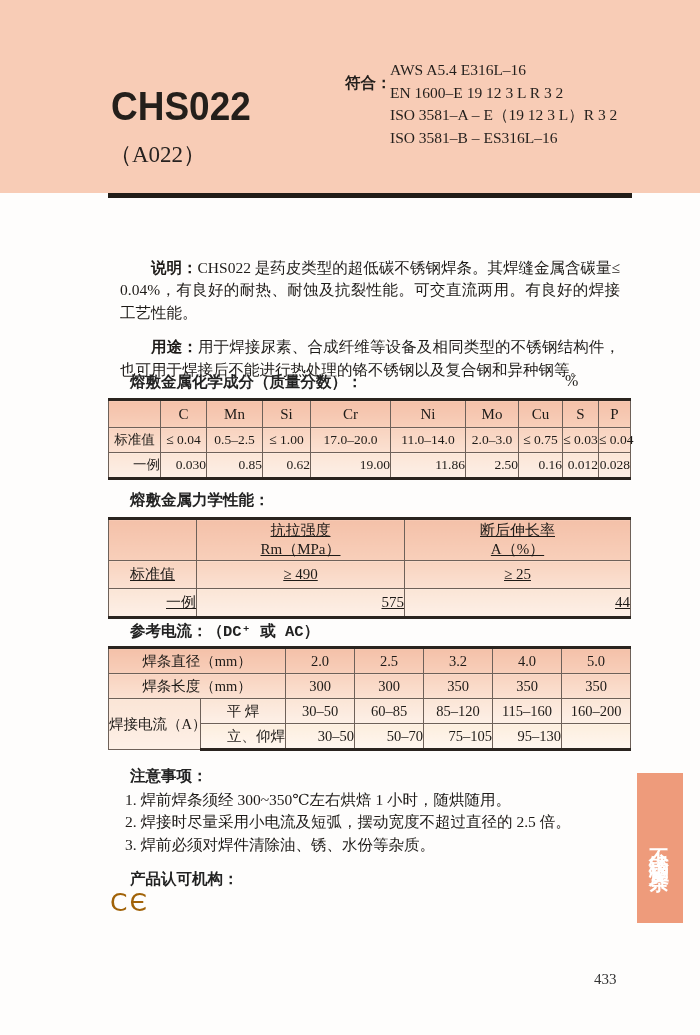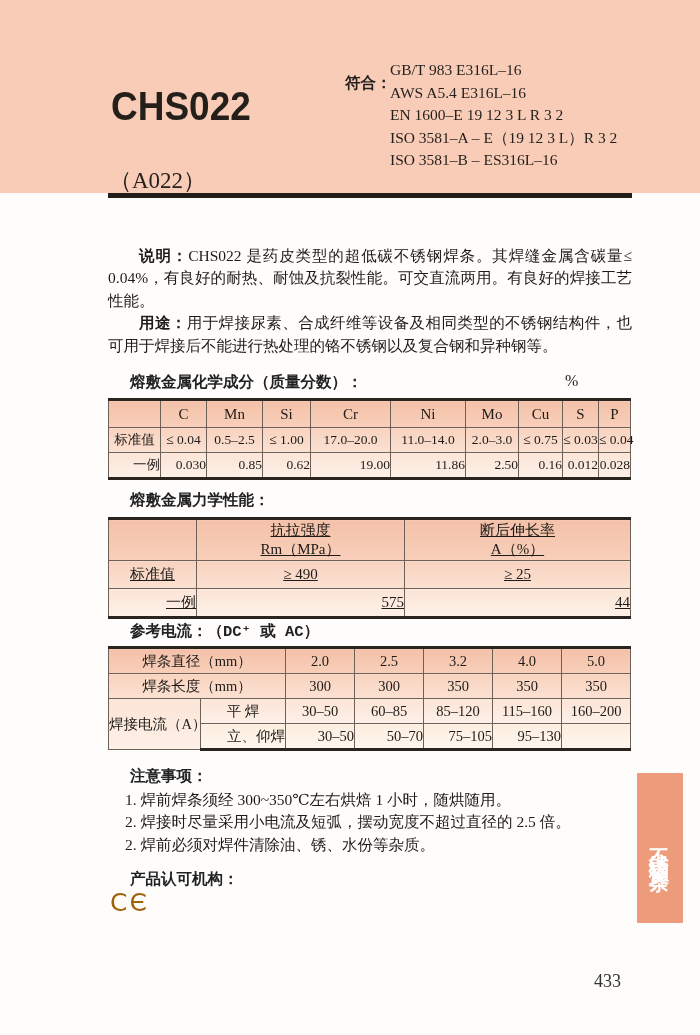--- a/index.html
+++ b/index.html
@@ -4,32 +4,32 @@
 <style>
   html,body{margin:0;padding:0;background:#ffffff;}
   .page{position:relative;width:700px;height:1035px;background:#fefdfc;overflow:hidden;
         font-family:"Liberation Serif","DejaVu Serif",serif;color:#1e1b18;}
 
   
   .header-band{position:absolute;left:0;top:0;width:700px;height:193px;background:#f8ccb6;}
   .model{position:absolute;left:111px;top:84px;font-family:"Liberation Sans",sans-serif;
          font-weight:bold;font-size:37px;letter-spacing:0px;color:#241f1b;
          transform:scaleY(1.1);transform-origin:left top;}
-  .alias{position:absolute;left:109px;top:139px;font-size:23px;color:#272220;margin-top:26px;}
+  .alias{position:absolute;left:109px;top:139px;font-size:23px;color:#272220;}
   .standards-label{position:absolute;left:345px;top:73px;font-family:"Liberation Sans",sans-serif;
          font-weight:bold;font-size:15.5px;color:#231f1c;}
   .standards{position:absolute;left:390px;top:59px;font-size:15.5px;line-height:22.6px;color:#231f1c;}
 
   
   .rule{position:absolute;left:108px;top:193px;width:524px;height:5px;background:#221d18;}
 
   
   .desc{position:absolute;left:108px;top:245px;width:524px;font-size:15.5px;
         line-height:22.4px;text-align:justify;}
-  .desc p{margin:0;text-indent:2em;}
+  .desc p{margin:12px;text-indent:2em;}
   .b{font-family:"Liberation Sans",sans-serif;font-weight:bold;}
 
   
   .sec-title{position:absolute;left:130px;font-family:Liberation Mono, monospace;
              font-weight:bold;font-size:15.5px;color:#222;white-space:nowrap;}
   .unit{position:absolute;left:565px;top:372px;font-size:16px;}
 
   
   table.sheet{position:absolute;left:108px;border-collapse:collapse;table-layout:fixed;
               width:522px;}
@@ -61,33 +61,32 @@
   .appr-title{top:869px;}
   .ce{position:absolute;left:110px;top:888px;font-family:"DejaVu Sans",sans-serif;
       font-size:25px;letter-spacing:2px;color:#a16207;}
 
   
   .side-tab{position:absolute;left:637px;top:773px;width:46px;height:150px;background:#ee9b7b;
             color:#ffffff;display:flex;align-items:center;justify-content:center;
             writing-mode:vertical-rl;font-family:"Liberation Sans",sans-serif;
             font-weight:bold;font-size:20px;letter-spacing:6px;}
 
-  .page-num{position:absolute;left:594px;top:971px;font-size:18px;color:#333;}
+  .page-num{position:absolute;left:594px;top:971px;font-size:15px;color:#333;}
 </style>
 </head>
 <body>
 
 <div class="page">
 
   <div class="header-band">
     <div class="model">CHS022</div>
     <div class="alias">（A022）</div>
     <div class="standards-label">符合：</div>
     <div class="standards">
-      <div>GB/T 983 E316L–16</div>
       <div>AWS A5.4 E316L–16</div>
       <div>EN 1600–E 19 12 3 L R 3 2</div>
       <div>ISO 3581–A – E（19 12 3 L）R 3 2</div>
       <div>ISO 3581–B – ES316L–16</div>
     </div>
   </div>
   <div class="rule"></div>
 
   <div class="desc">
     <p><span class="b">说明：</span><span>CHS022 是药皮类型的超低碳不锈钢焊条。其焊缝金属含碳量≤ 0.04%，有良好的耐热、耐蚀及抗裂性能。可交直流两用。有良好的焊接工艺性能。</span></p>
@@ -226,21 +225,21 @@
       <td class="rf">95–130</td>
       <td class="rf"></td>
     </tr>
   </tbody>
     </table>
 
   <div class="sec-title notes-title">注意事项：</div>
   <div class="notes">
     <div>1. 焊前焊条须经 300~350℃左右烘焙 1 小时，随烘随用。</div>
     <div>2. 焊接时尽量采用小电流及短弧，摆动宽度不超过直径的 2.5 倍。</div>
-    <div>2. 焊前必须对焊件清除油、锈、水份等杂质。</div>
+    <div>3. 焊前必须对焊件清除油、锈、水份等杂质。</div>
   </div>
 
   <div class="sec-title appr-title">产品认可机构：</div>
   <div class="ce">CЄ</div>
 
   <div class="side-tab">不锈钢焊条</div>
 
   <div class="page-num">433</div>
 
 </div>

